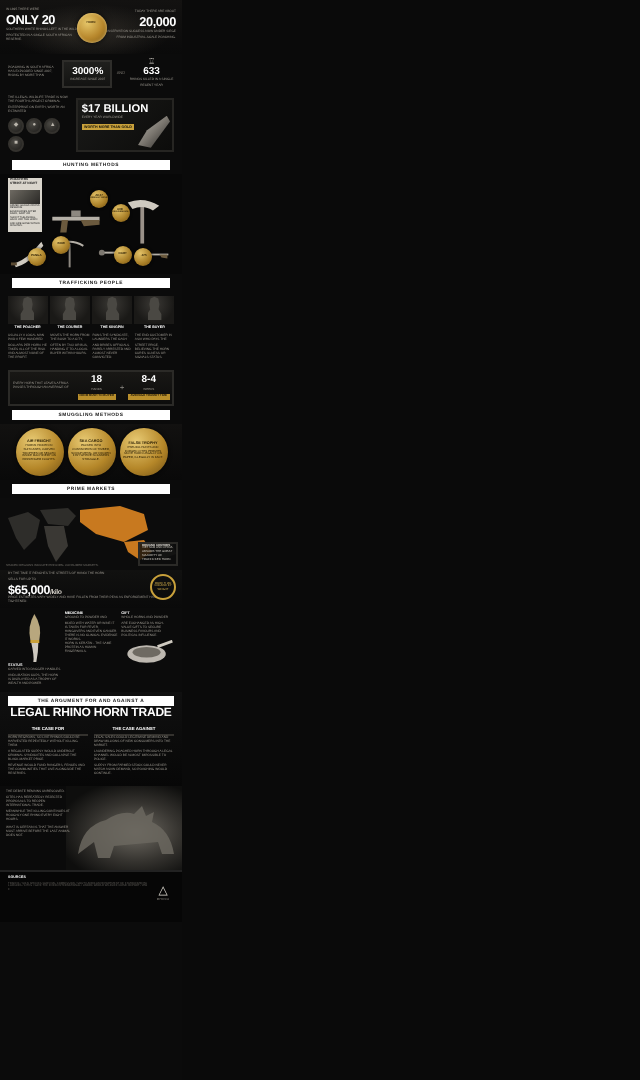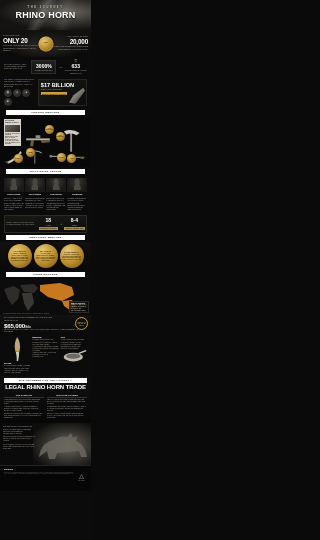--- a/index.html
+++ b/index.html
@@ -216,26 +216,20 @@
   .srcline { font-size:1.4px; color:#5f5c57; line-height:1.35; word-break:break-all; }
   .logo { position:absolute; right:4px; top:7px; width:11px; text-align:center; }
   .logo .mark { font-size:6px; color:#d9d5cc; line-height:1; }
   .logo .nm { font-size:1.5px; color:#9b978f; letter-spacing:.3px; margin-top:.5px; }
 </style>
 </head>
 <body>
 
 <div class="page">
 
-  <div class="hero">
-    <div class="hero-in">
-      <div class="kick">THE JOURNEY</div>
-      <div class="h1">RHINO HORN</div>
-    </div>
-  </div>
 
   <div class="stats">
     <div class="stat">
       <div class="tiny">IN 1895 THERE WERE</div>
       <div class="big">ONLY 20</div>
       <div class="tiny">SOUTHERN WHITE RHINOS LEFT IN THE WILD, PROTECTED IN A SINGLE SOUTH AFRICAN RESERVE.</div>
     </div>
     <div class="coin">
         <span>HORN</span>
       </div>

